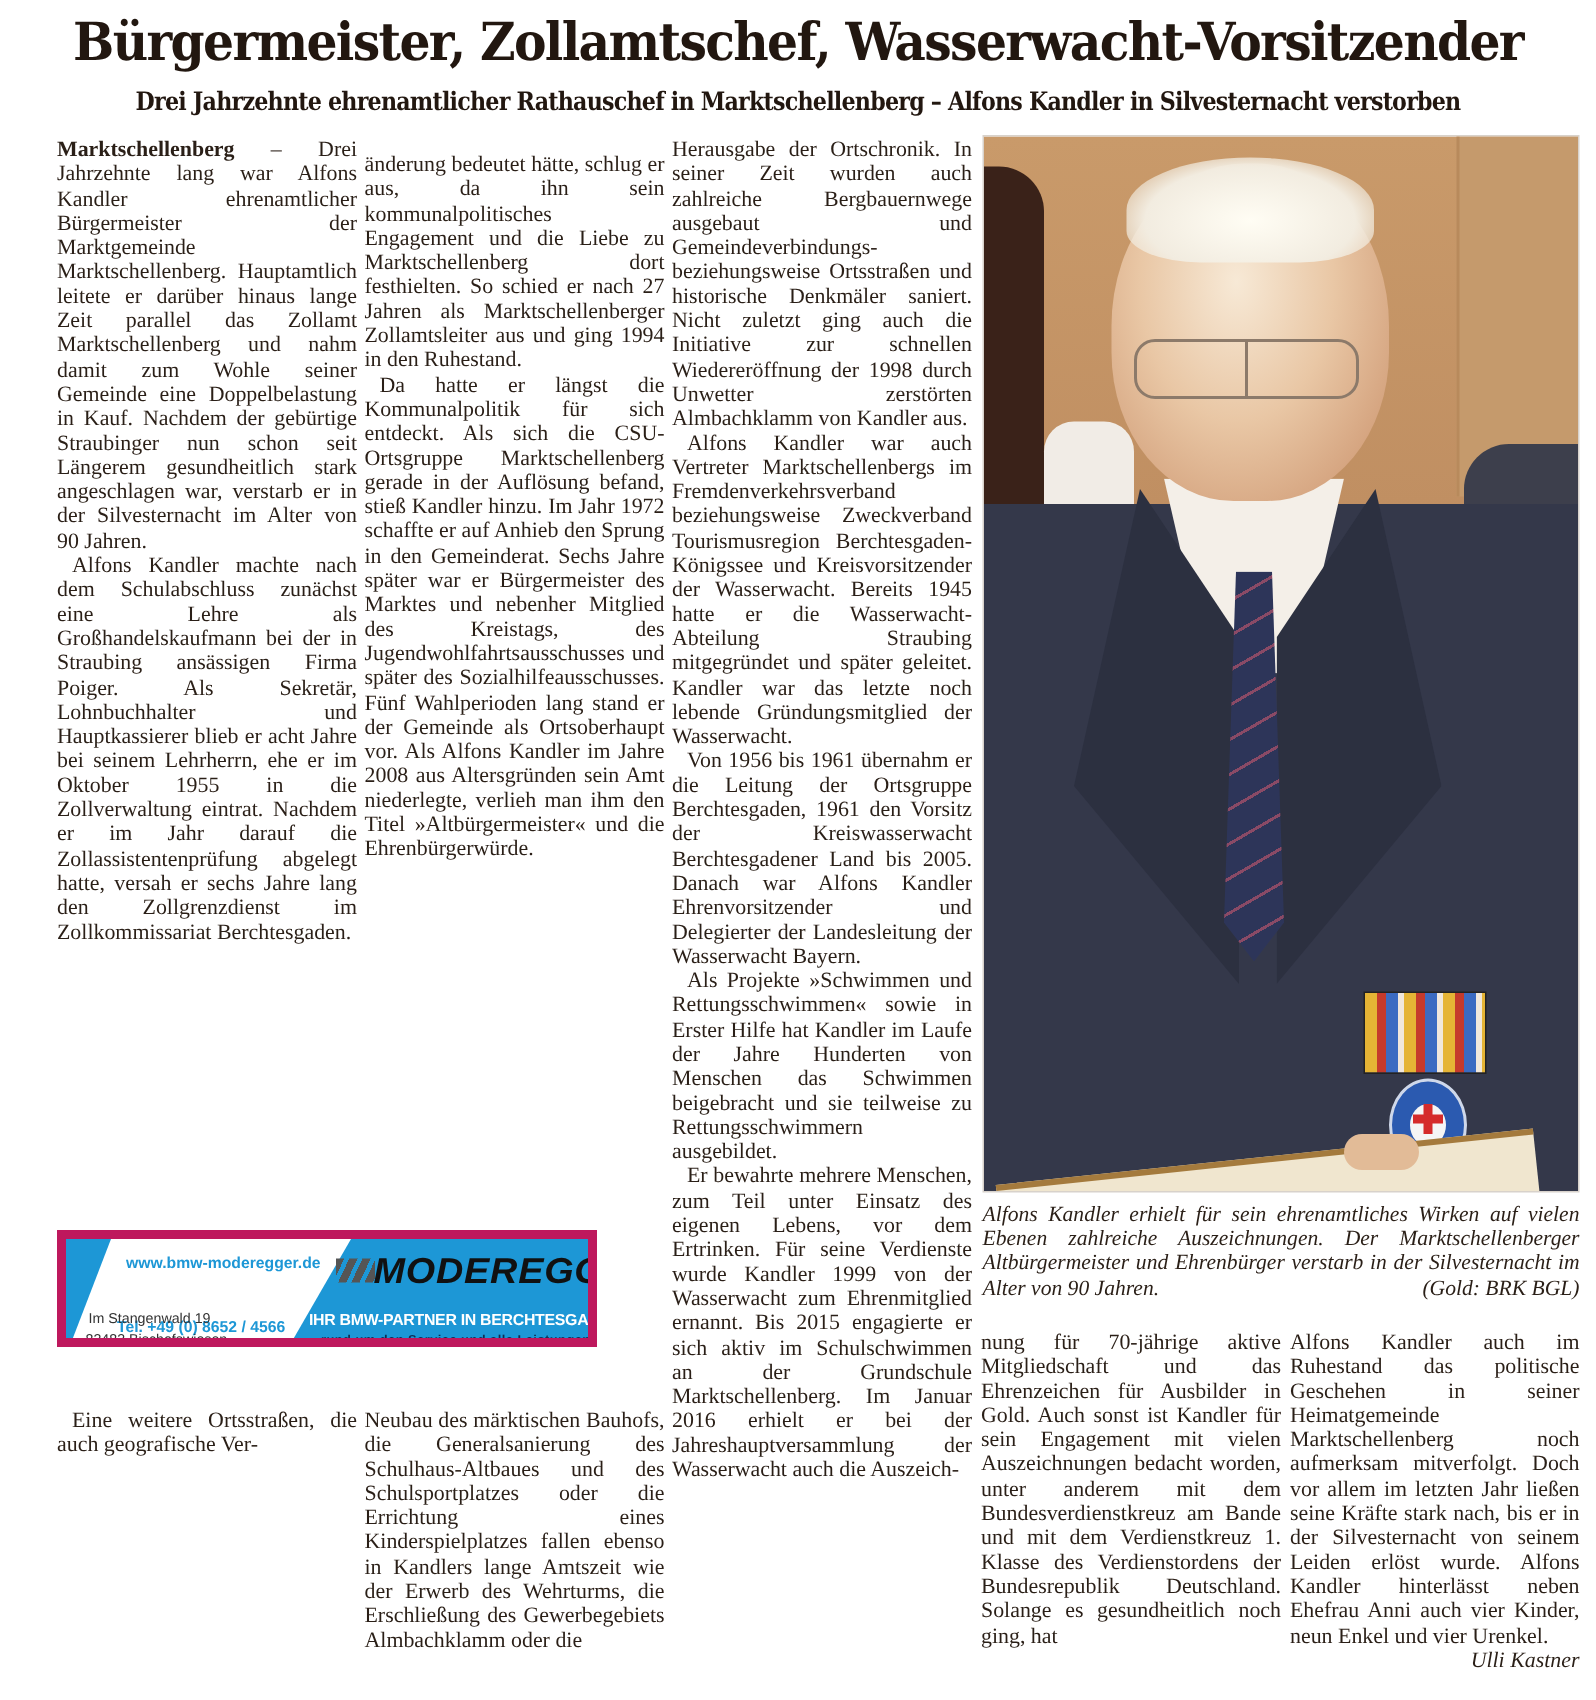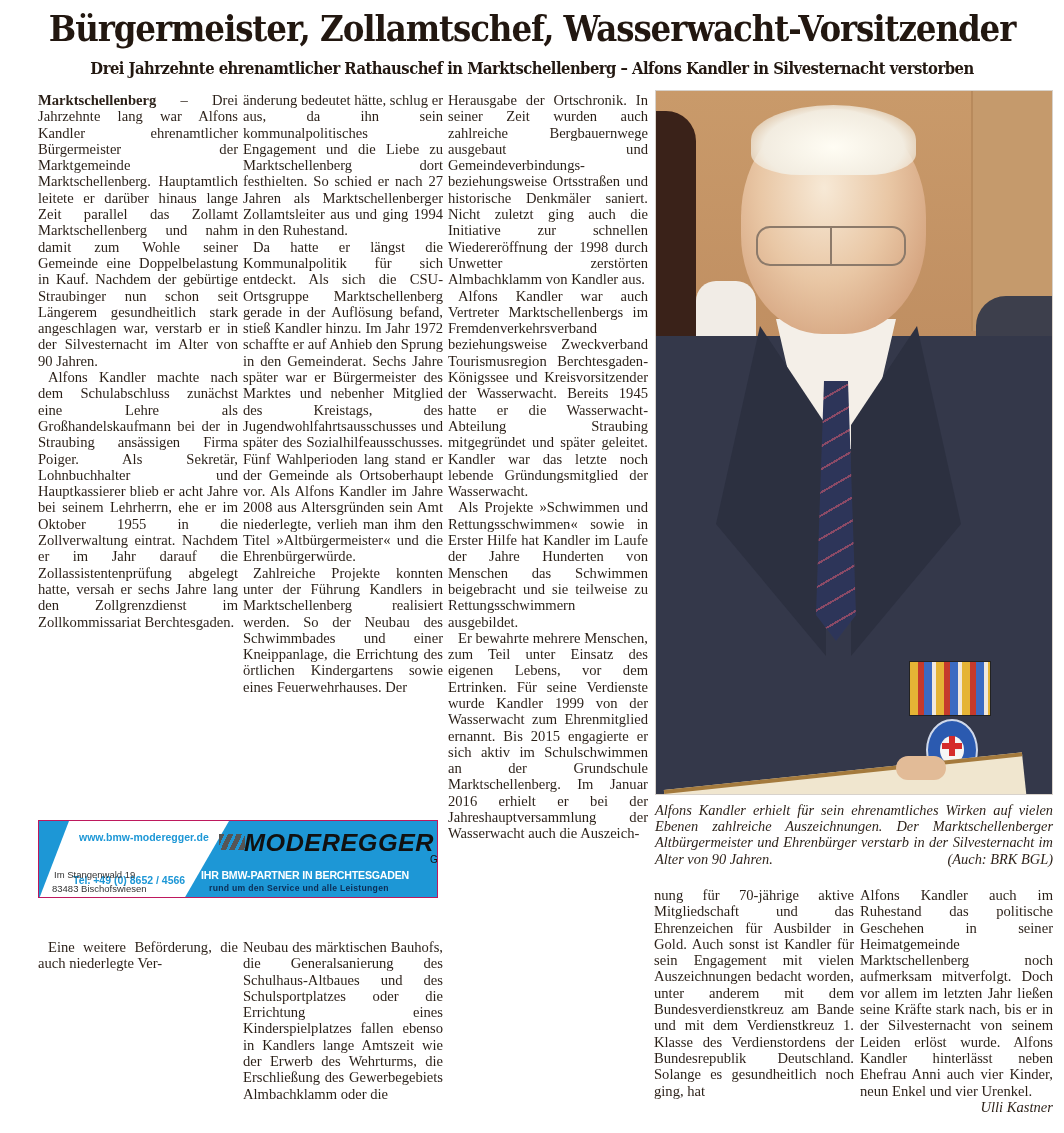--- a/index.html
+++ b/index.html
@@ -23,21 +23,21 @@
     position: absolute; width: 200px;
     font-family: "Liberation Serif", serif; font-size: 14.6px; line-height: 16.3px;
     text-align: justify; hyphens: manual; color: #2a1f17;
   }
   .col p { text-indent: 10px; }
   .col p.noindent { text-indent: 0; }
   .col .dateline { font-weight: bold; }
   .col .author { font-style: italic; float: right; }
 
   #c1 { left: 38px;  top: 92px; }
-  #c2 { left: 243px; top: 92px; }
+  #c2 { left: 243px; top: 102px; }
   #c3 { left: 448px; top: 92px; }
   #c1b { left: 38px;  top: 939px; }
   #c2b { left: 243px; top: 939px; }
   #c4b { left: 654px; top: 887px; width: 200px; }
   #c5b { left: 860px; top: 887px; width: 193px; }
 
   
   .photo {
     position: absolute; left: 655px; top: 90px; width: 398px; height: 705px; overflow: hidden;
     background: linear-gradient(180deg, #c99a6a 0%, #c08f62 35%, #3a3d4e 55%, #2f3244 100%);
@@ -66,22 +66,22 @@
 
   .caption {
     position: absolute; left: 655px; top: 802px; width: 398px;
     font-family: "Liberation Serif", serif; font-style: italic; font-size: 14.4px; line-height: 16.2px;
     text-align: justify; color: #2a1f17;
   }
   .caption .credit { float: right; }
 
   
   .ad {
-    position: absolute; left: 38px; top: 820px; width: 400px; height: 78px;
-    background: #1d97d6; overflow: hidden; border: 1px solid #be185d;
+    position: absolute; left: 38px; top: 820px; width: 360px; height: 78px;
+    background: #1d97d6; overflow: hidden; border: 6px solid #be185d;
   }
   .ad .ad-white { position: absolute; left: 0; top: 0; width: 190px; height: 78px; background: #ffffff; clip-path: polygon(30px 0, 100% 0, 145px 100%, 0 100%, 0 0); }
   .ad .ad-left-slant { position: absolute; left: 0; top: 0; width: 30px; height: 78px; background: #1d97d6; clip-path: polygon(0 0, 100% 0, 0 100%); }
   .ad .url { position: absolute; left: 40px; top: 10px; font-family: "Liberation Sans", sans-serif; font-size: 10.5px; font-weight: bold; color: #1d97d6; }
   .ad .tel { position: absolute; left: 34px; top: 26px; font-family: "Liberation Sans", sans-serif; font-size: 10.5px; font-weight: bold; color: #1d97d6; margin-top: 27px; }
   .ad .street { position: absolute; left: 15px; top: 48px; font-family: "Liberation Sans", sans-serif; font-size: 9.5px; color: #333; }
   .ad .city { position: absolute; left: 13px; top: 62px; font-family: "Liberation Sans", sans-serif; font-size: 9.5px; color: #333; }
   .ad .stripes { position: absolute; left: 180px; top: 13px; width: 26px; height: 16px; background: repeating-linear-gradient(115deg, #555 0 5px, transparent 5px 8px); }
   .ad .brand { position: absolute; left: 205px; top: 8px; font-family: "Liberation Sans", sans-serif; font-weight: bold; font-style: italic; font-size: 24px; letter-spacing: 0.5px; color: #111; transform: scaleX(1.05); transform-origin: left; }
   .ad .gmbh { position: absolute; left: 353px; top: 33px; font-family: "Liberation Sans", sans-serif; font-size: 10px; color: #111; margin-left: 38px; }
@@ -95,46 +95,46 @@
 <h2 class="subhead">Drei Jahrzehnte ehrenamtlicher Rathauschef in Marktschellenberg – Alfons Kandler in Silvesternacht verstorben</h2>
 
 <div class="col" id="c1">
   <p class="noindent"><span class="dateline">Marktschellenberg</span> <span>– Drei Jahrzehnte lang war Alfons Kandler ehrenamtlicher Bürgermeister der Marktgemeinde Marktschellenberg. Hauptamtlich leitete er darüber hinaus lange Zeit parallel das Zollamt Marktschellenberg und nahm damit zum Wohle seiner Gemeinde eine Doppelbelastung in Kauf. Nachdem der gebürtige Straubinger nun schon seit Längerem gesundheitlich stark angeschlagen war, verstarb er in der Silvesternacht im Alter von 90 Jahren.</span></p>
   <p>Alfons Kandler machte nach dem Schulabschluss zunächst eine Lehre als Großhandelskaufmann bei der in Straubing ansässigen Firma Poiger. Als Sekretär, Lohnbuchhalter und Hauptkassierer blieb er acht Jahre bei seinem Lehrherrn, ehe er im Oktober 1955 in die Zollverwaltung eintrat. Nachdem er im Jahr darauf die Zollassistentenprüfung abgelegt hatte, versah er sechs Jahre lang den Zollgrenzdienst im Zollkommissariat Berchtesgaden.</p>
 </div>
 
 <div class="col" id="c2">
   <p class="noindent">änderung bedeutet hätte, schlug er aus, da ihn sein kommunalpolitisches Engagement und die Liebe zu Marktschellenberg dort festhielten. So schied er nach 27 Jahren als Marktschellenberger Zollamtsleiter aus und ging 1994 in den Ruhestand.</p>
   <p>Da hatte er längst die Kommunalpolitik für sich entdeckt. Als sich die CSU-Ortsgruppe Marktschellenberg gerade in der Auflösung befand, stieß Kandler hinzu. Im Jahr 1972 schaffte er auf Anhieb den Sprung in den Gemeinderat. Sechs Jahre später war er Bürgermeister des Marktes und nebenher Mitglied des Kreistags, des Jugendwohlfahrtsausschusses und später des Sozialhilfeausschusses. Fünf Wahlperioden lang stand er der Gemeinde als Ortsoberhaupt vor. Als Alfons Kandler im Jahre 2008 aus Altersgründen sein Amt niederlegte, verlieh man ihm den Titel »Altbürgermeister« und die Ehrenbürgerwürde.</p>
-  <p>Zahlreiche Projekte konnten unter der Führung Kandlers in Marktschellenberg realisiert werden. So der Neubau des Schwimmbades und einer Kneippanlage, die Errichtung des örtlichen Kindergartens sowie eines Feuerwehrhauses. Der</p>
 </div>
 
 <div class="col" id="c3">
   <p class="noindent">Herausgabe der Ortschronik. In seiner Zeit wurden auch zahlreiche Bergbauernwege ausgebaut und Gemeindeverbindungs- beziehungsweise Ortsstraßen und historische Denkmäler saniert. Nicht zuletzt ging auch die Initiative zur schnellen Wiedereröffnung der 1998 durch Unwetter zerstörten Almbachklamm von Kandler aus.</p>
   <p>Alfons Kandler war auch Vertreter Marktschellenbergs im Fremdenverkehrsverband beziehungsweise Zweckverband Tourismusregion Berchtesgaden-Königssee und Kreisvorsitzender der Wasserwacht. Bereits 1945 hatte er die Wasserwacht-Abteilung Straubing mitgegründet und später geleitet. Kandler war das letzte noch lebende Gründungsmitglied der Wasserwacht.</p>
+  <p>Von 1956 bis 1961 übernahm er die Leitung der Ortsgruppe Berchtesgaden, 1961 den Vorsitz der Kreiswasserwacht Berchtesgadener Land bis 2005. Danach war Alfons Kandler Ehrenvorsitzender und Delegierter der Landesleitung der Wasserwacht Bayern.</p>
   <p>Als Projekte »Schwimmen und Rettungsschwimmen« sowie in Erster Hilfe hat Kandler im Laufe der Jahre Hunderten von Menschen das Schwimmen beigebracht und sie teilweise zu Rettungsschwimmern ausgebildet.</p>
   <p>Er bewahrte mehrere Menschen, zum Teil unter Einsatz des eigenen Lebens, vor dem Ertrinken. Für seine Verdienste wurde Kandler 1999 von der Wasserwacht zum Ehrenmitglied ernannt. Bis 2015 engagierte er sich aktiv im Schulschwimmen an der Grundschule Marktschellenberg. Im Januar 2016 erhielt er bei der Jahreshauptversammlung der Wasserwacht auch die Auszeich-</p>
 </div>
 
 <div class="ad">
   <div class="ad-white"></div>
   <div class="ad-left-slant"></div>
   <span class="url">www.bmw-moderegger.de</span>
   <span class="tel">Tel. +49 (0) 8652 / 4566</span>
   <span class="street">Im Stangenwald 19</span>
   <span class="city">83483 Bischofswiesen</span>
   <span class="stripes"></span>
   <span class="brand">MODEREGGER</span>
   <span class="gmbh">GmbH</span>
   <span class="partner">IHR BMW-PARTNER IN BERCHTESGADEN</span>
   <span class="service">rund um den Service und alle Leistungen</span>
 </div>
 
 <div class="col" id="c1b">
-  <p>Eine weitere Beförderung, die auch niederlegte Ver-</p>
+  <p>Eine weitere Ortsstraßen, die auch geografische Ver-</p>
 </div>
 
 <div class="col" id="c2b">
   <p class="noindent">Neubau des märktischen Bauhofs, die Generalsanierung des Schulhaus-Altbaues und des Schulsportplatzes oder die Errichtung eines Kinderspielplatzes fallen ebenso in Kandlers lange Amtszeit wie der Erwerb des Wehrturms, die Erschließung des Gewerbegebiets Almbachklamm oder die</p>
 </div>
 
 <div class="photo">
   <div class="wall-right"></div>
   <div class="left-person"></div>
   <div class="left-shirt"></div>
@@ -150,21 +150,21 @@
   <div class="ribbons"></div>
   <div class="badge"></div>
   <div class="cross-v"></div>
   <div class="cross-h"></div>
   <div class="frame"></div>
   <div class="hand"></div>
 </div>
 
 <div class="caption">
   <span>Alfons Kandler erhielt für sein ehrenamtliches Wirken auf vielen Ebenen zahlreiche Auszeichnungen. Der Marktschellenberger Altbürgermeister und Ehrenbürger verstarb in der Silvesternacht im Alter von 90 Jahren.</span>
-  <span class="credit">(Auch: BRK BGL)</span>
+  <span class="credit">(Gold: BRK BGL)</span>
 </div>
 
 <div class="col" id="c4b">
   <p class="noindent">nung für 70-jährige aktive Mitgliedschaft und das Ehrenzeichen für Ausbilder in Gold. Auch sonst ist Kandler für sein Engagement mit vielen Auszeichnungen bedacht worden, unter anderem mit dem Bundesverdienstkreuz am Bande und mit dem Verdienstkreuz 1. Klasse des Verdienstordens der Bundesrepublik Deutschland. Solange es gesundheitlich noch ging, hat</p>
 </div>
 
 <div class="col" id="c5b">
   <p class="noindent"><span>Alfons Kandler auch im Ruhestand das politische Geschehen in seiner Heimatgemeinde Marktschellenberg noch aufmerksam mitverfolgt. Doch vor allem im letzten Jahr ließen seine Kräfte stark nach, bis er in der Silvesternacht von seinem Leiden erlöst wurde. Alfons Kandler hinterlässt neben Ehefrau Anni auch vier Kinder, neun Enkel und vier Urenkel.</span> <span class="author">Ulli Kastner</span></p>
 </div>
 

